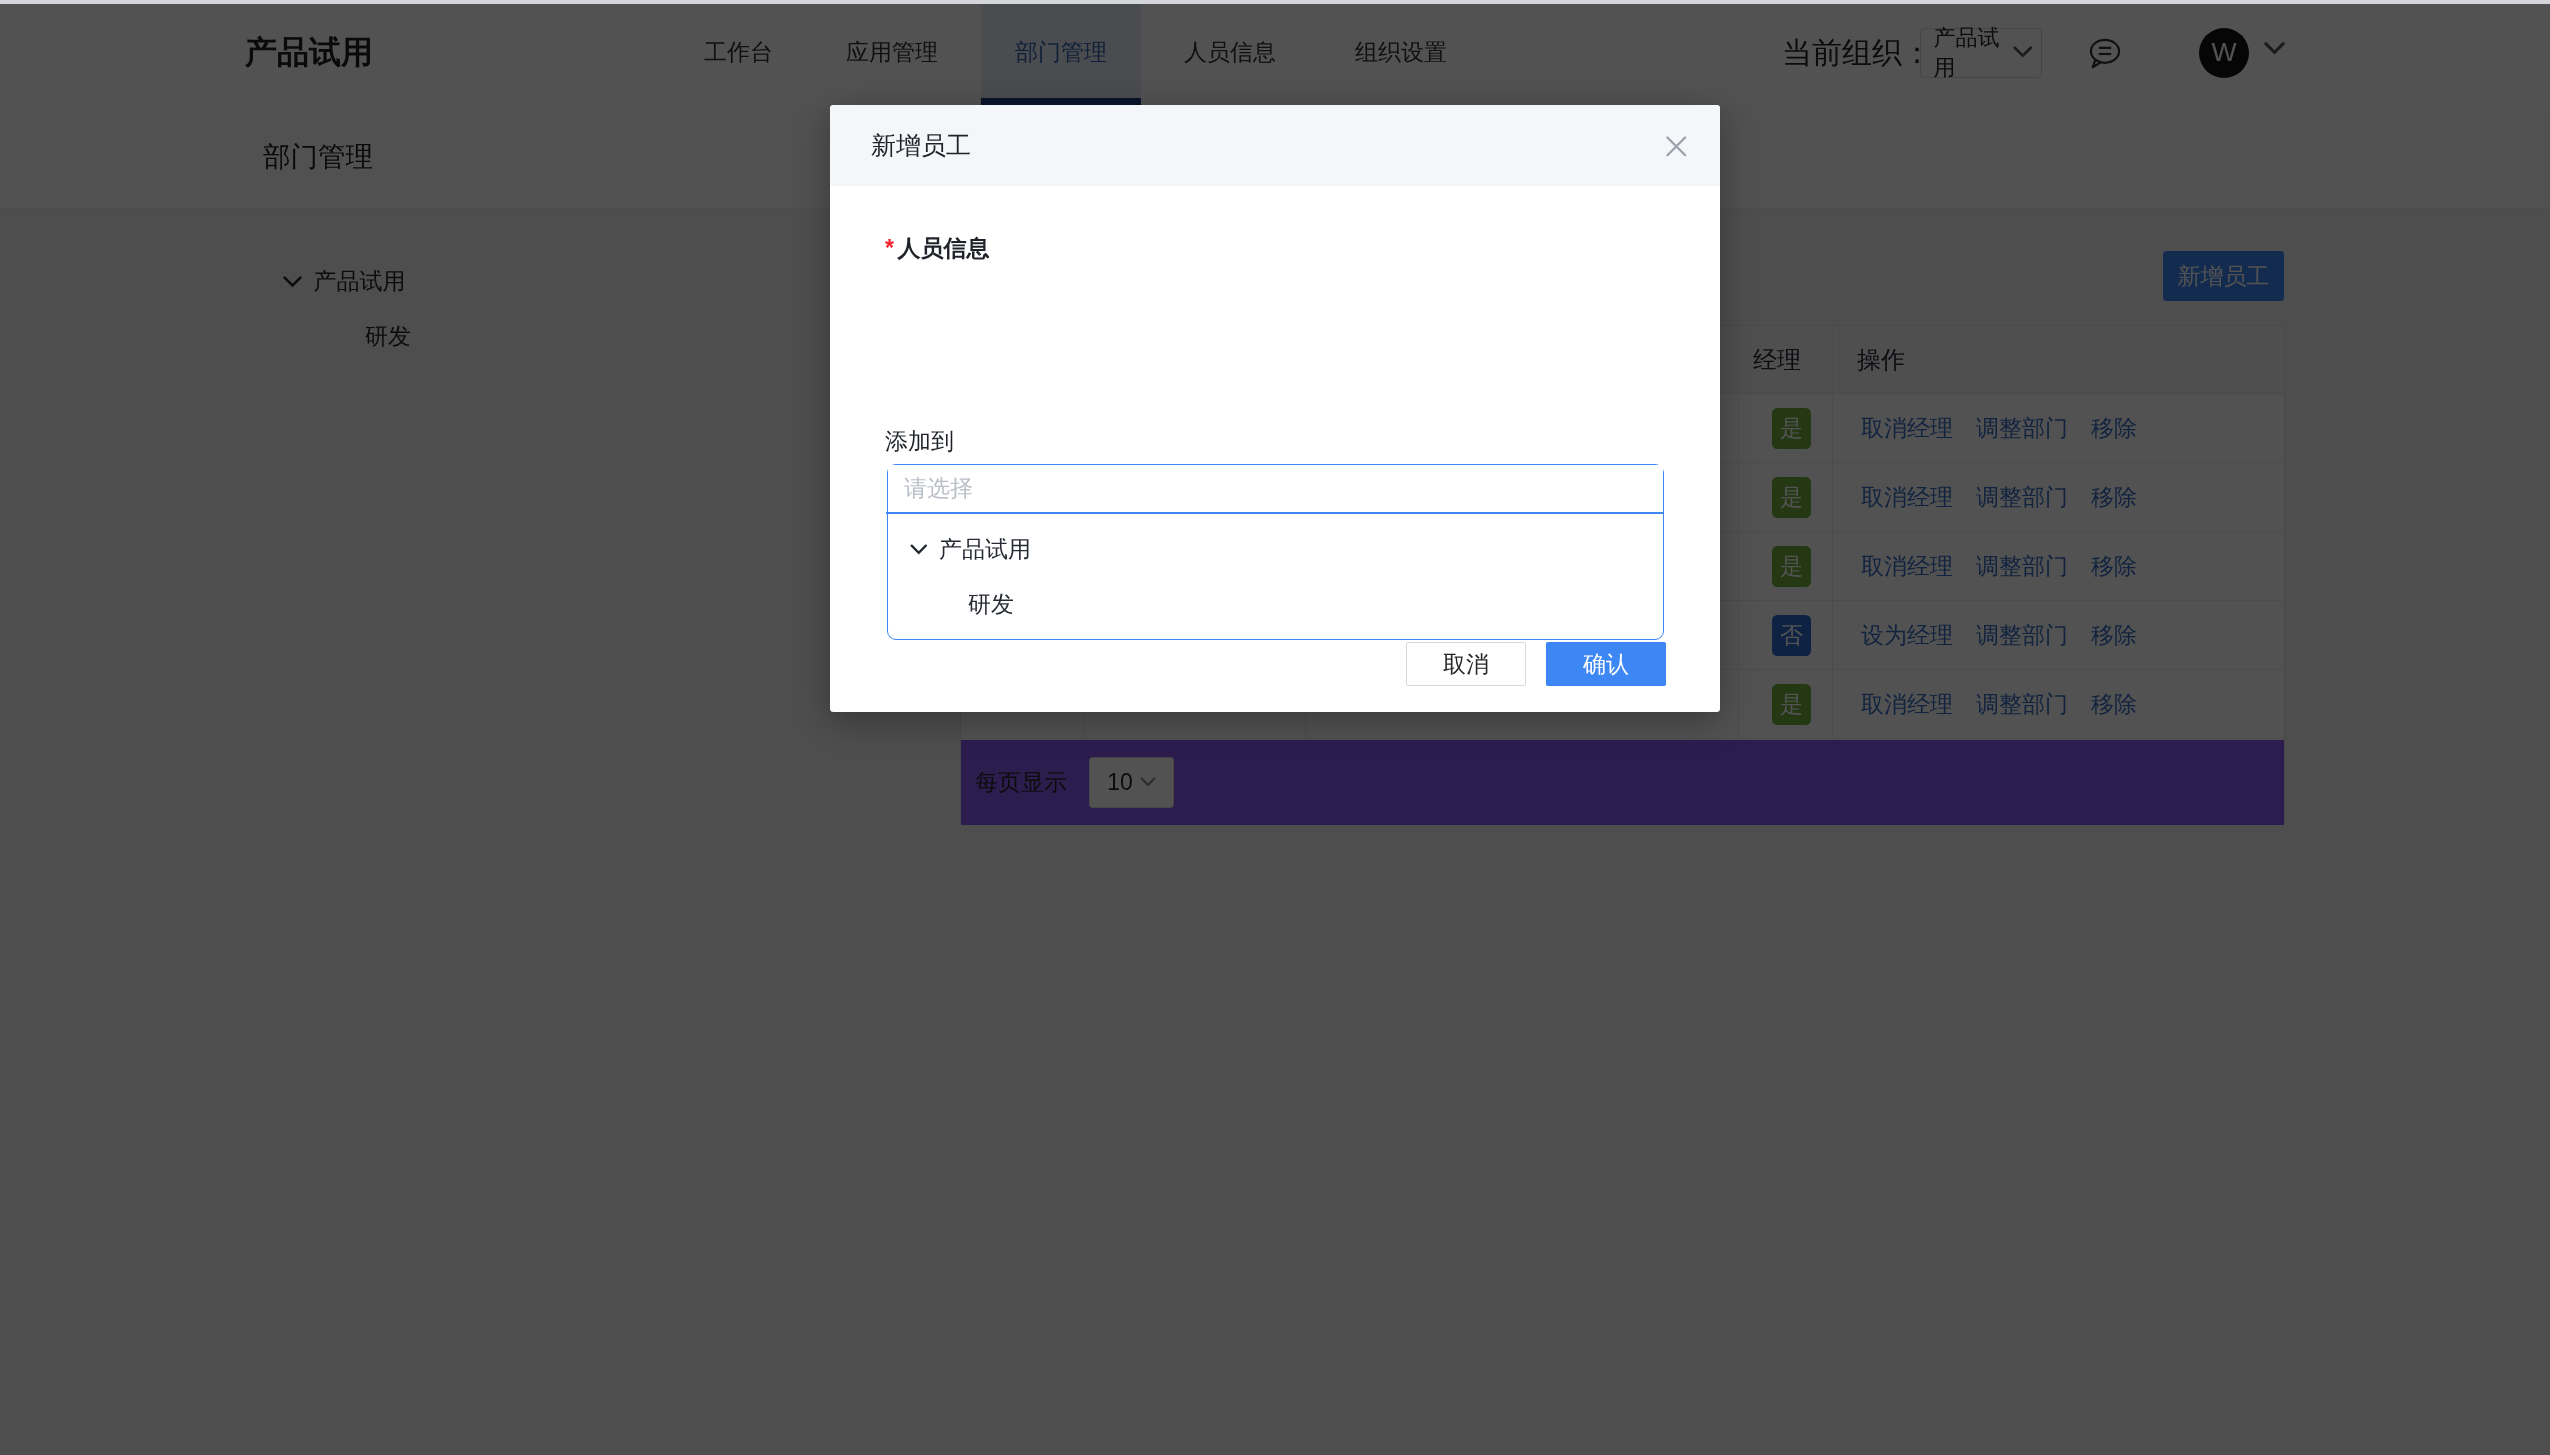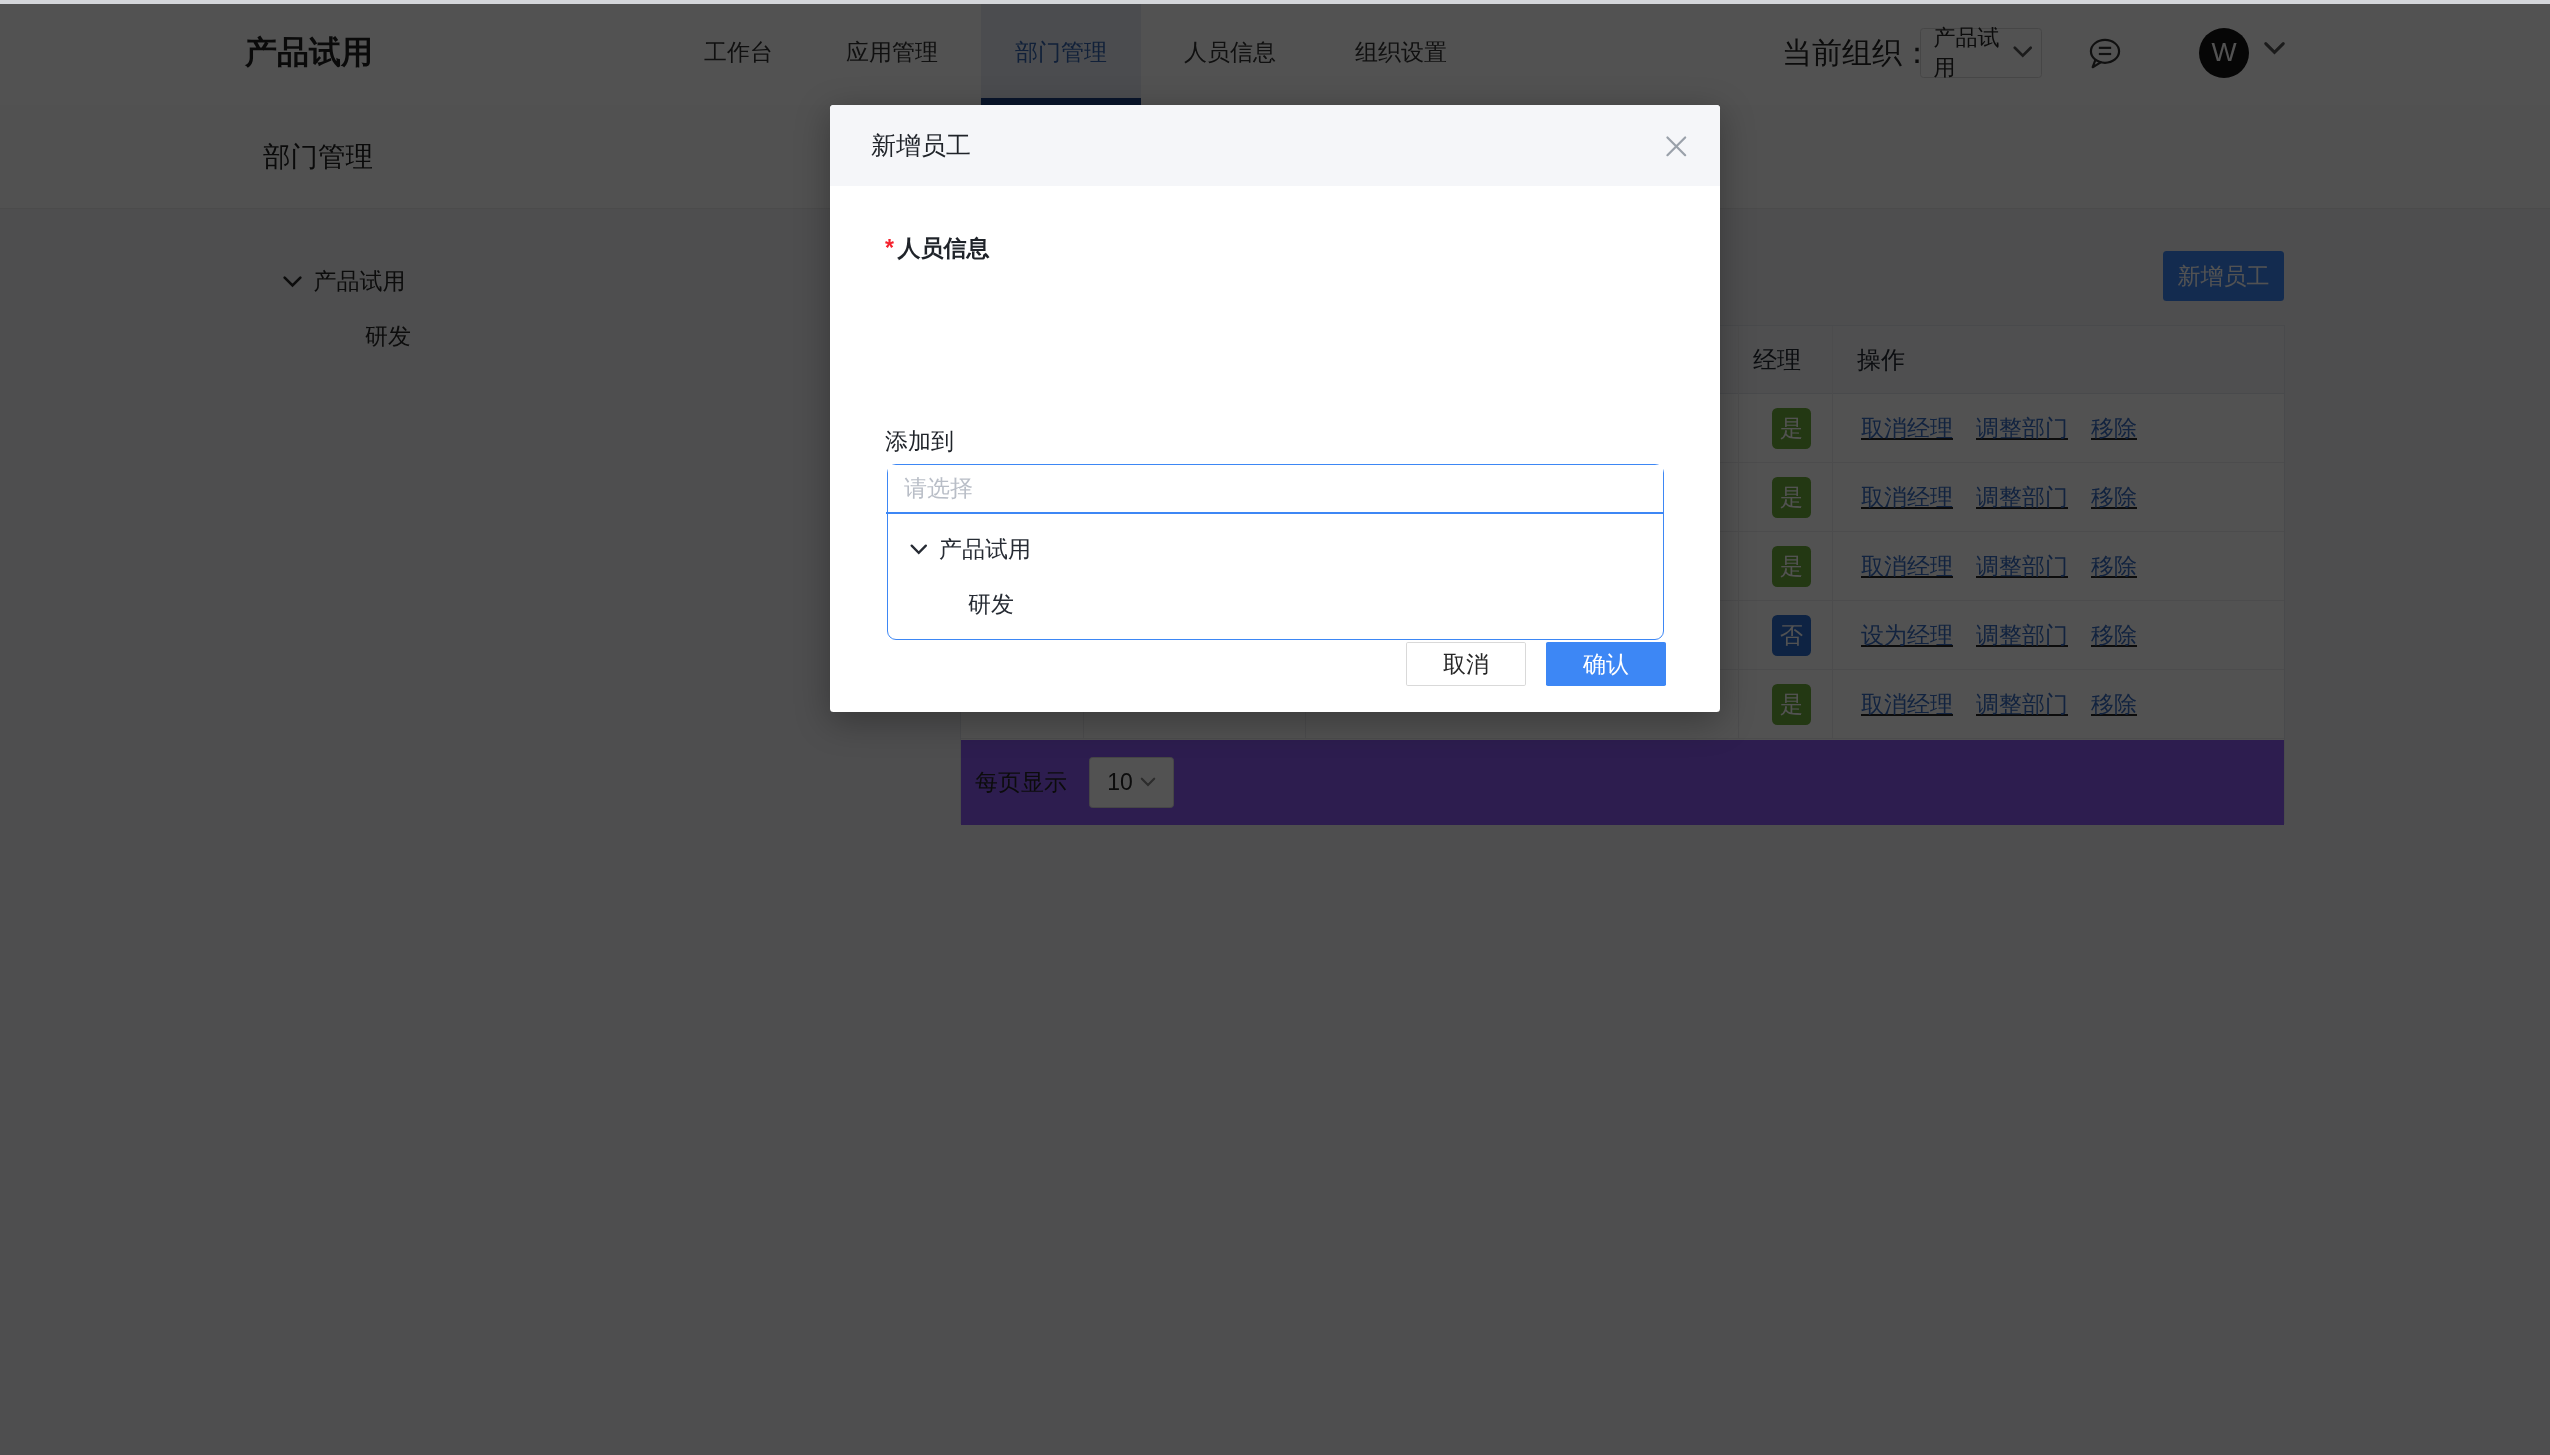--- a/index.html
+++ b/index.html
@@ -42,21 +42,21 @@
   .th { position:absolute; top:0; height:68px; line-height:68px; font-size:24px; color:#242933; }
   .th.manager { left:792px; }
   .th.actions { left:896px; }
   .colsep { position:absolute; top:0; width:0.9px; height:413px; background:#ebedf0; }
   .c1 { left:122px; } .c2 { left:344px; } .c3 { left:777px; } .c4 { left:871px; }
   .trow { position:absolute; left:0; width:100%; height:69px; border-bottom:0.9px solid #ebedf0; }
   .r0 { top:68px; } .r1 { top:137px; } .r2 { top:206px; } .r3 { top:275px; } .r4 { top:344px; }
   .badge { position:absolute; left:811px; top:14px; width:39px; height:41px; border-radius:5.3px; color:#fff; font-size:23px; display:flex; align-items:center; justify-content:center; }
   .badge.yes { background:#6fae3c; }
   .badge.no  { background:#2e6fd0; }
-  .acts { position:absolute; left:900px; top:0; height:69px; display:flex; align-items:center; gap:23px;text-decoration:underline; }
+  .acts { position:absolute; left:900px; top:0; height:69px; display:flex; align-items:center; gap:23px; }
   .acts a { font-size:23px; color:#3a6fc4; text-decoration:none; cursor:pointer; white-space:nowrap; }
   .frag { position:absolute; font-size:23px; color:#3c4048; top:12.4px; }
   .f0 { left:32px; } .f1 { left:158px; } .f2 { left:207px; } .f3 { left:360px; color:#33363c; }
   .tfoot { position:absolute; left:0; top:414px; width:100%; height:85px; background:#8b5cf6; }
   .pp-label { position:absolute; left:14px; top:0; height:85px; line-height:85px; font-size:23px; color:#262626; }
   .pp-select { position:absolute; left:128px; top:17px; width:85px; height:51px; border:0.9px solid #d9d9d9; border-radius:3.5px; background:#fff; display:flex; align-items:center; justify-content:center; gap:7px; font-size:23px; cursor:pointer; }
 
   
   .overlay { position:absolute; inset:0; background:rgba(0,0,0,0.68); z-index:10; }
   .edge-top { position:absolute; left:0; top:0; width:2550px; height:3.5px; background:#d4d6da; z-index:30; }

